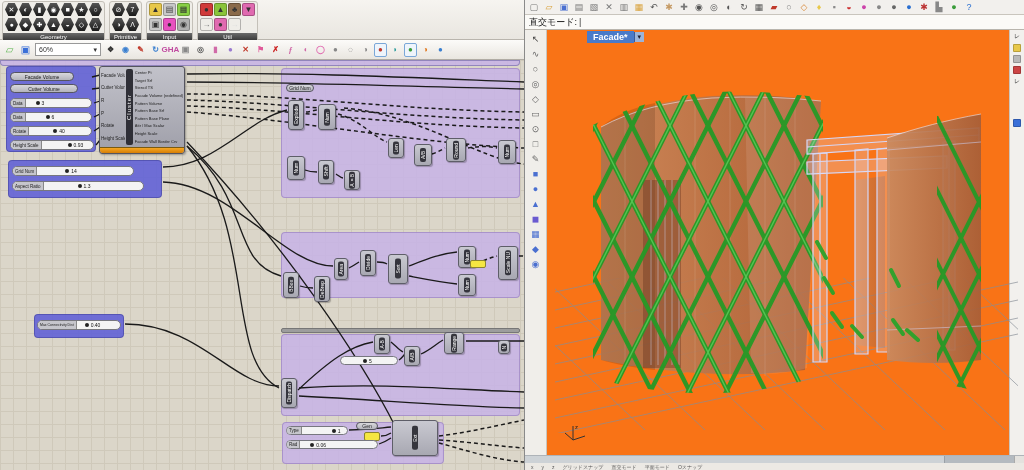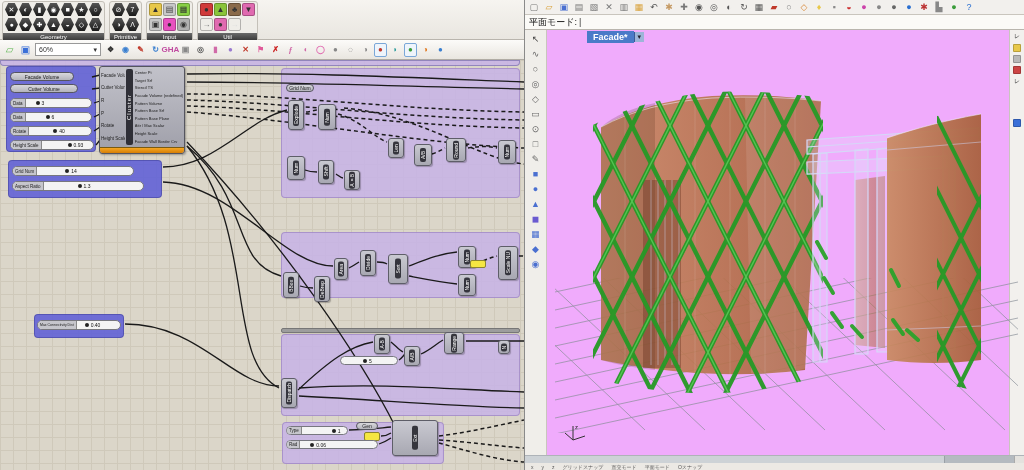--- a/index.html
+++ b/index.html
@@ -45,21 +45,21 @@
   .cl-time{height:6px;background:linear-gradient(#f5a623,#d77f05);border-top:1px solid #7a5a10;border-radius:0 0 3px 3px;}
 
   
   .rh{width:500px;height:470px;display:flex;flex-direction:column;background:#f2f0ed;border-left:1px solid #8a8a8a;}
   .rh-toolbar{height:15px;display:flex;align-items:center;gap:1px;padding:0 2px;background:#f2f0ed;border-bottom:1px solid #c9c5bd;}
   .rh-toolbar .ricon{width:14px;height:13px;font-size:9px;}
   .rh-cmd{height:15px;background:#fbfaf7;border-bottom:1px solid #b9b5ad;display:flex;align-items:center;padding:0 4px;font-size:9px;color:#111;}
   .rh-body{flex:1;display:flex;min-height:0;}
   .rh-vtools{width:22px;background:#f0eeea;border-right:1px solid #c9c5bd;display:flex;flex-direction:column;align-items:center;padding-top:1px;}
   .rh-vtools .vic{width:16px;height:15px;display:flex;align-items:center;justify-content:center;font-size:9px;color:#666;}
-  .rh-view{flex:1;position:relative;background:#f0abfc;min-width:0;padding-left:8px;}
+  .rh-view{flex:1;position:relative;background:#f97316;min-width:0;padding-left:8px;}
   .vtab{position:absolute;left:40px;top:1px;z-index:5;display:flex;align-items:center;}
   .vtab .t{background:#4a7ac8;color:#fff;font-size:9px;font-weight:bold;padding:1px 6px;}
   .vtab .c{background:#9db4d8;color:#223;font-size:7px;padding:1px 3px;border-left:1px solid #3a5a98;}
   .rh-rpanel{width:15px;background:#f2f0ed;border-left:1px solid #c9c5bd;display:flex;flex-direction:column;align-items:center;gap:3px;padding-top:2px;font-size:6px;color:#444;}
   .sq{width:8px;height:8px;border-radius:1px;border:1px solid rgba(0,0,0,.2);}
   .rh-hscroll{height:8px;background:#cdd2d6;border-top:1px solid #aeb3b8;display:flex;justify-content:flex-end;}
   .rh-hscroll .thumb{width:70px;height:100%;background:#b4bac0;border-left:1px solid #9aa0a6;}
   .rh-hscroll .corner{width:10px;height:100%;background:#e4e2de;border-left:1px solid #aaa;}
   .rh-status{height:7px;background:#ece9e4;display:flex;align-items:center;gap:8px;padding:0 6px;overflow:hidden;}
   .rh-status .si{font-size:5px;color:#555;white-space:nowrap;}
@@ -619,21 +619,21 @@
         </span>
         <span class="ricon" style="color: rgb(58, 156, 58);">
           <span>●</span>
         </span>
         <span class="ricon" style="color: rgb(42, 111, 208);">
           <span>?</span>
         </span>
       </div>
 
     <div class="rh-cmd">
-      <span>平面モード:</span>
+      <span>直交モード:</span>
       <span style="margin-left:2px;color:#333">|</span>
     </div>
 
     <div class="rh-body">
       <div class="rh-vtools">
 
       <span class="vic" style="color: rgb(68, 68, 68);">
             <span>↖</span>
           </span>
           <span class="vic" style="color: rgb(102, 102, 102);">

